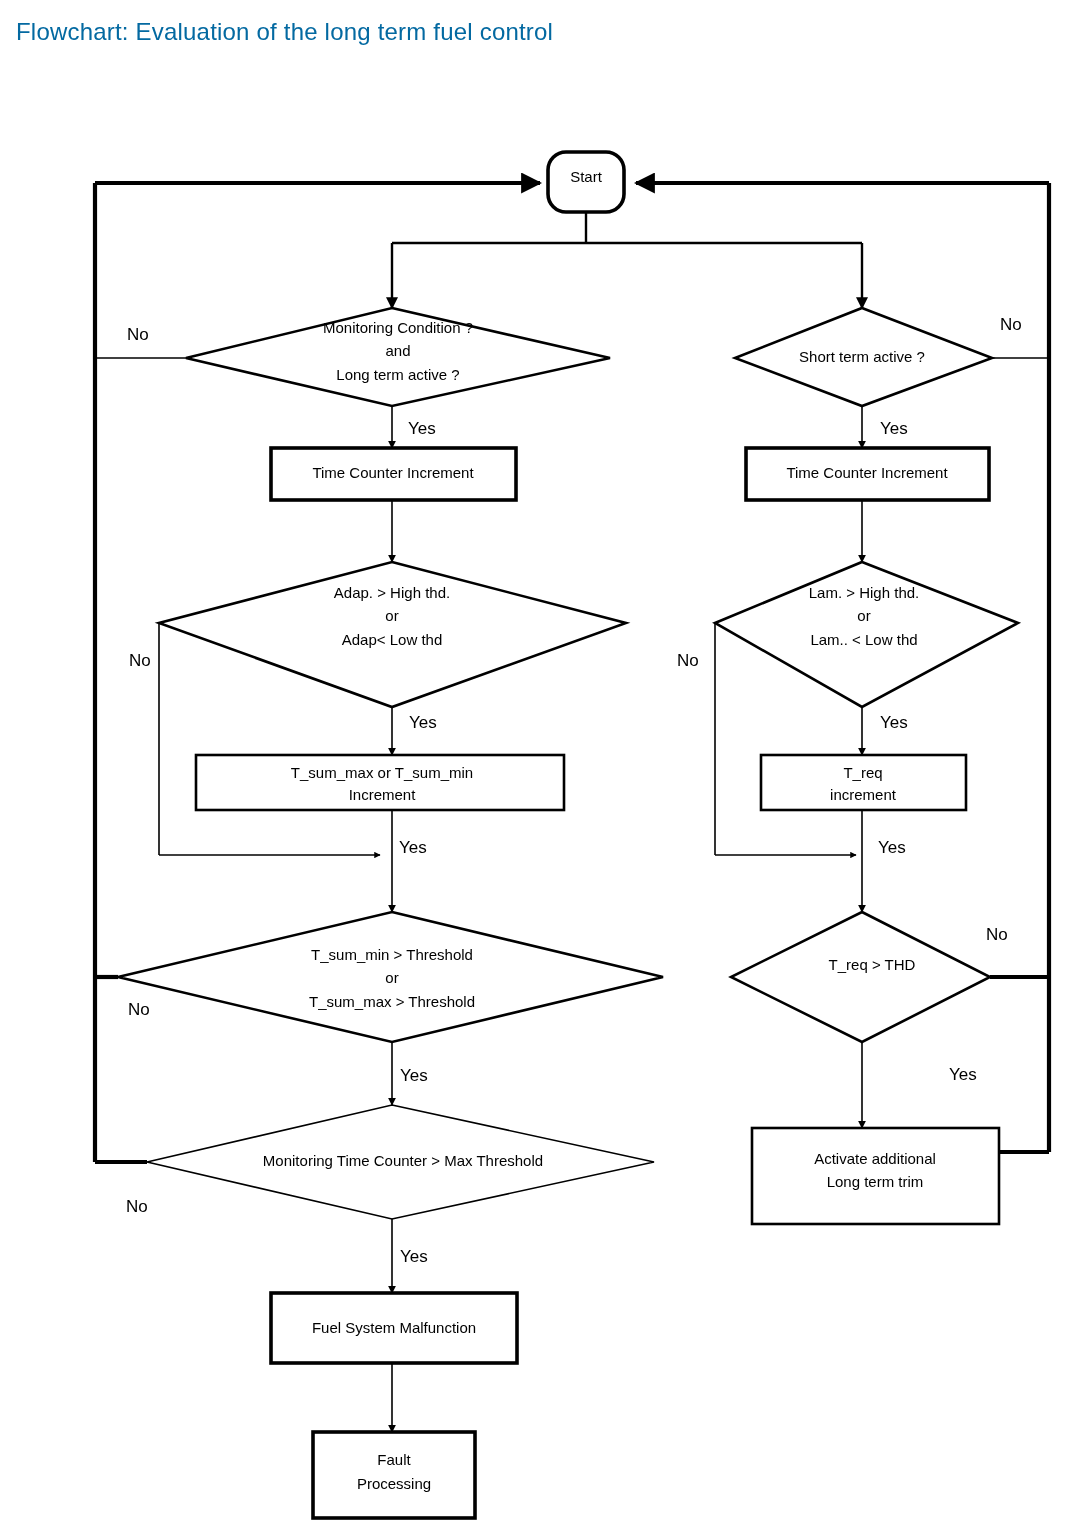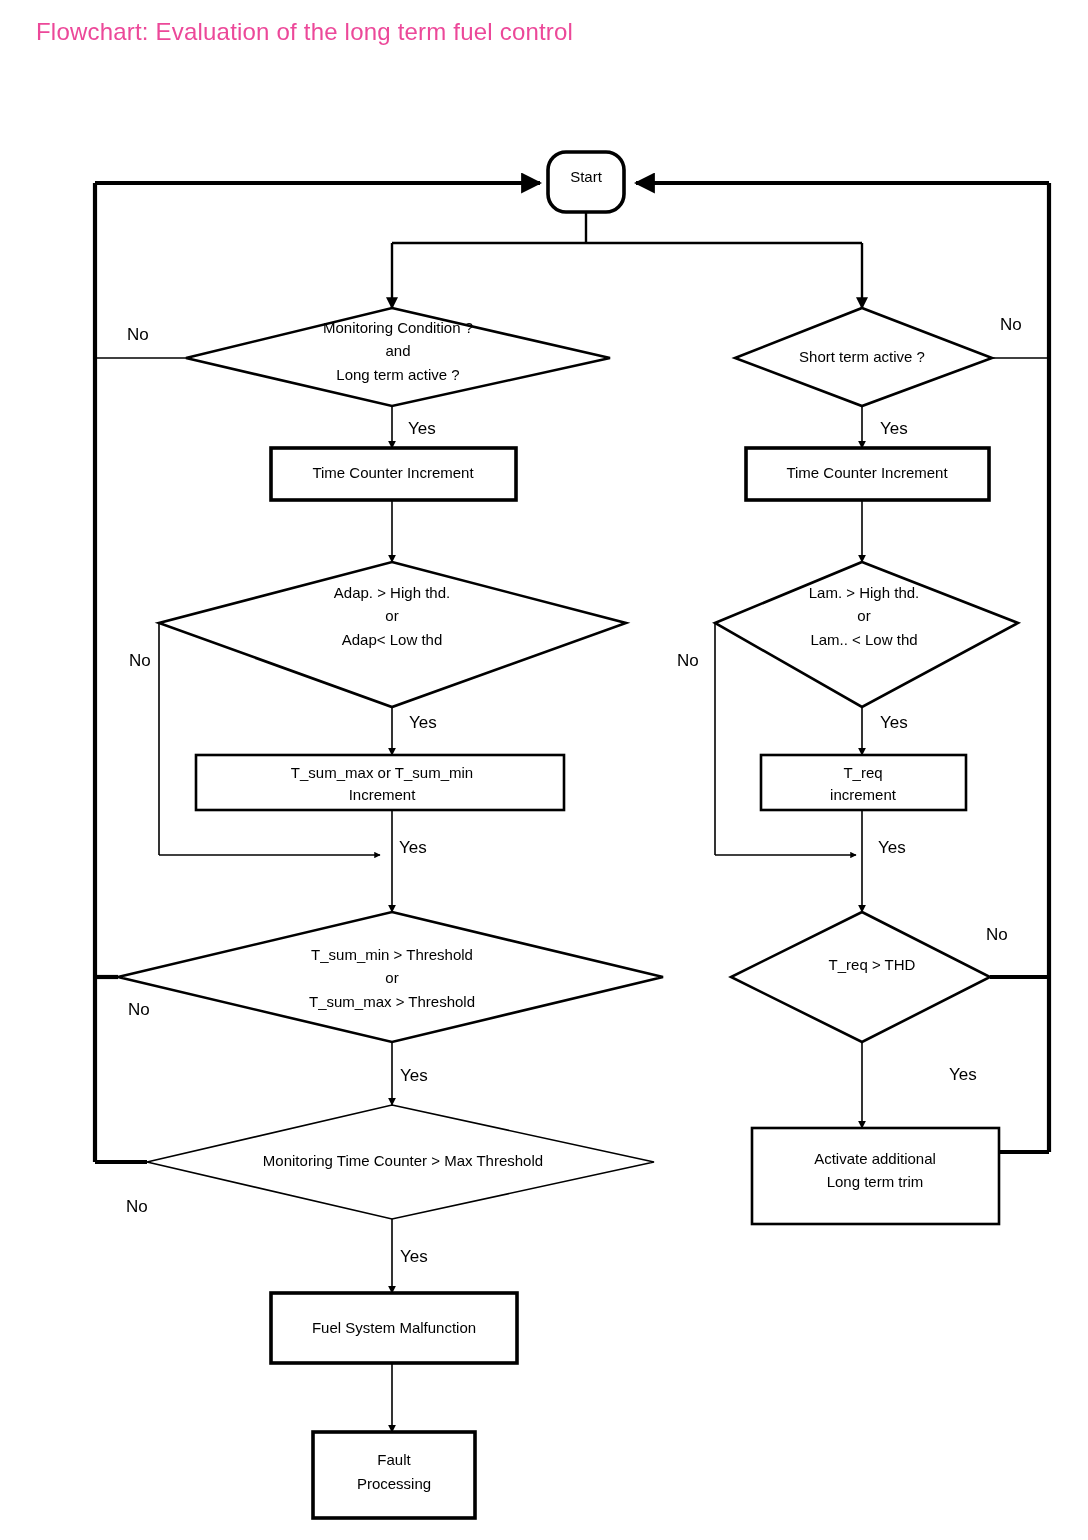--- a/index.html
+++ b/index.html
@@ -1,20 +1,20 @@
 <!DOCTYPE html>
 <html><head>
 <meta charset="utf-8">
 <style>
   html,body{margin:0;padding:0;background:#ffffff;}
   body{width:1088px;height:1540px;font-family:"Liberation Sans",sans-serif;color:#000;}
   #root{position:relative;width:1088px;height:1540px;overflow:hidden;}
   #title{
     position:absolute;left:16px;top:18px;
-    font-size:24px;letter-spacing:0.2px;white-space:nowrap;color:#ec4899;margin-left:20px;
+    font-size:24px;letter-spacing:0.2px;white-space:nowrap;color:#0369a1;
   }
   svg#flow{position:absolute;left:0;top:0;width:1088px;height:1540px;}
   svg#flow text{font-family:"Liberation Sans",sans-serif;fill:#000;}
   .node-label{font-size:15px;}
   .edge-label{font-size:17px;}
   .shape-thin{fill:#ffffff;stroke:#000000;stroke-width:1.6;}
   .shape-med{fill:#ffffff;stroke:#000000;stroke-width:2.6;}
   .shape-thick{fill:#ffffff;stroke:#000000;stroke-width:3.6;}
   .ln-thin{stroke:#000000;stroke-width:1.6;fill:none;}
   .ln-med{stroke:#000000;stroke-width:2.4;fill:none;}

